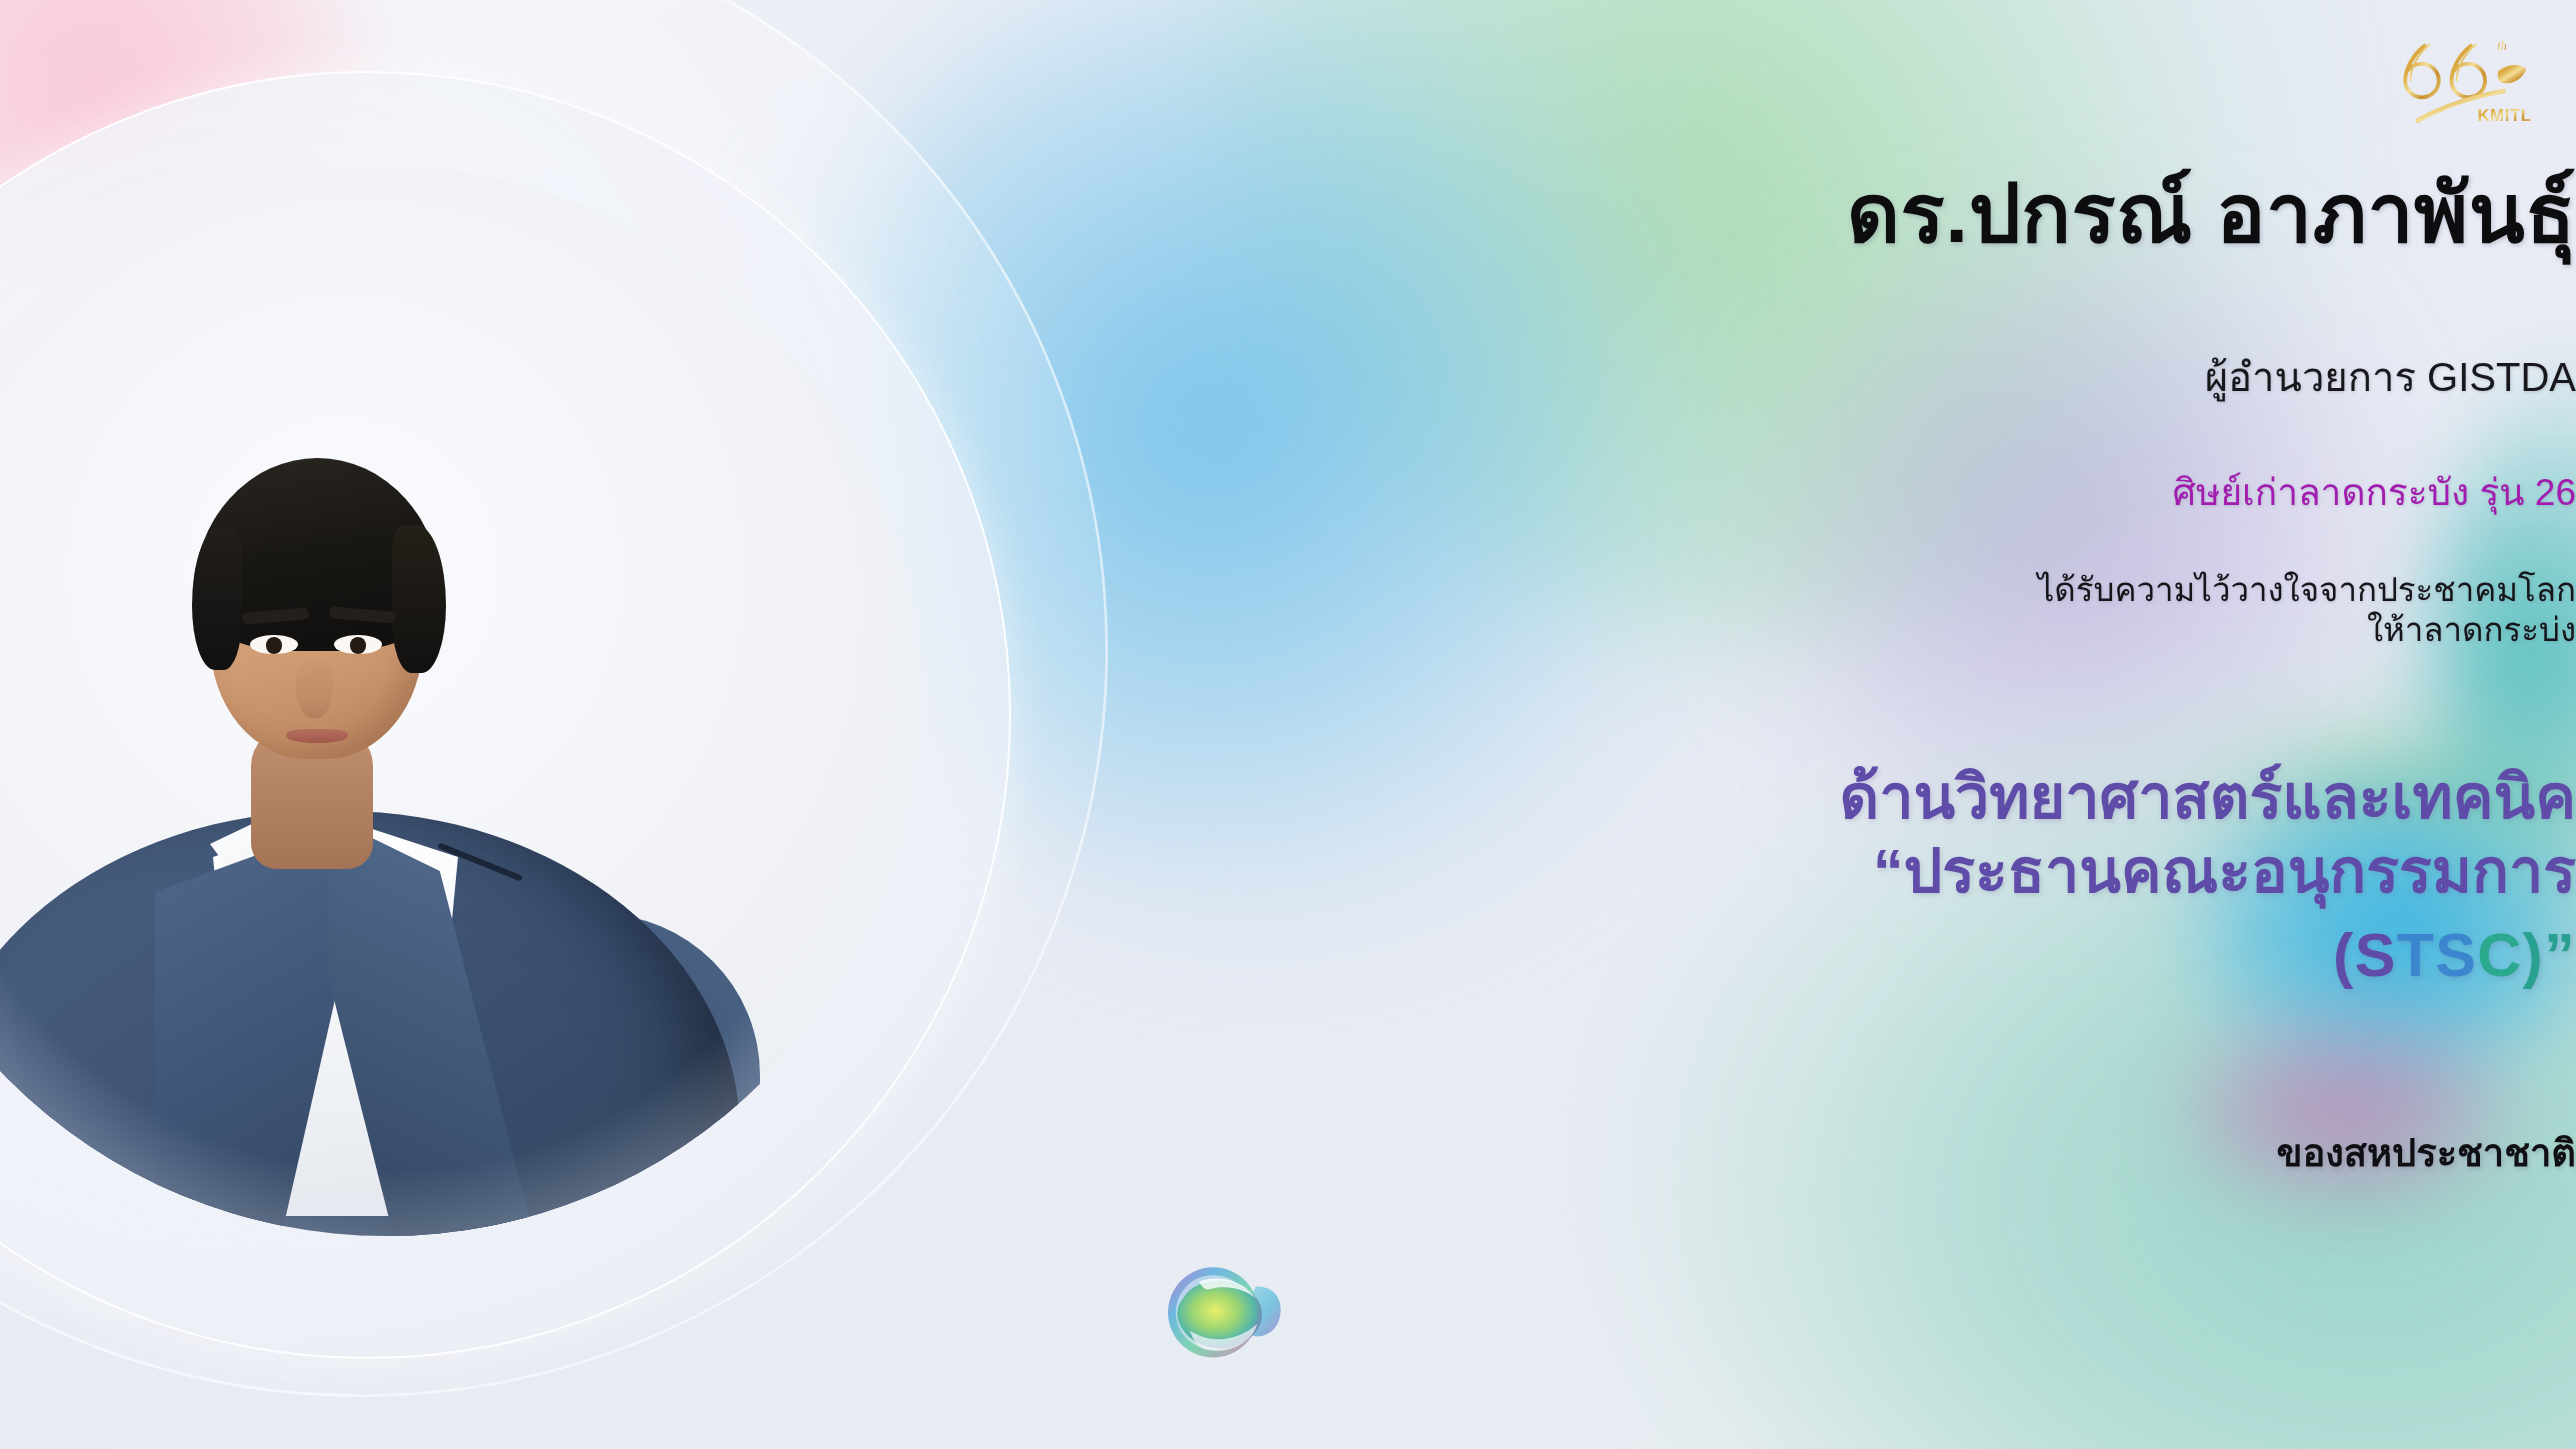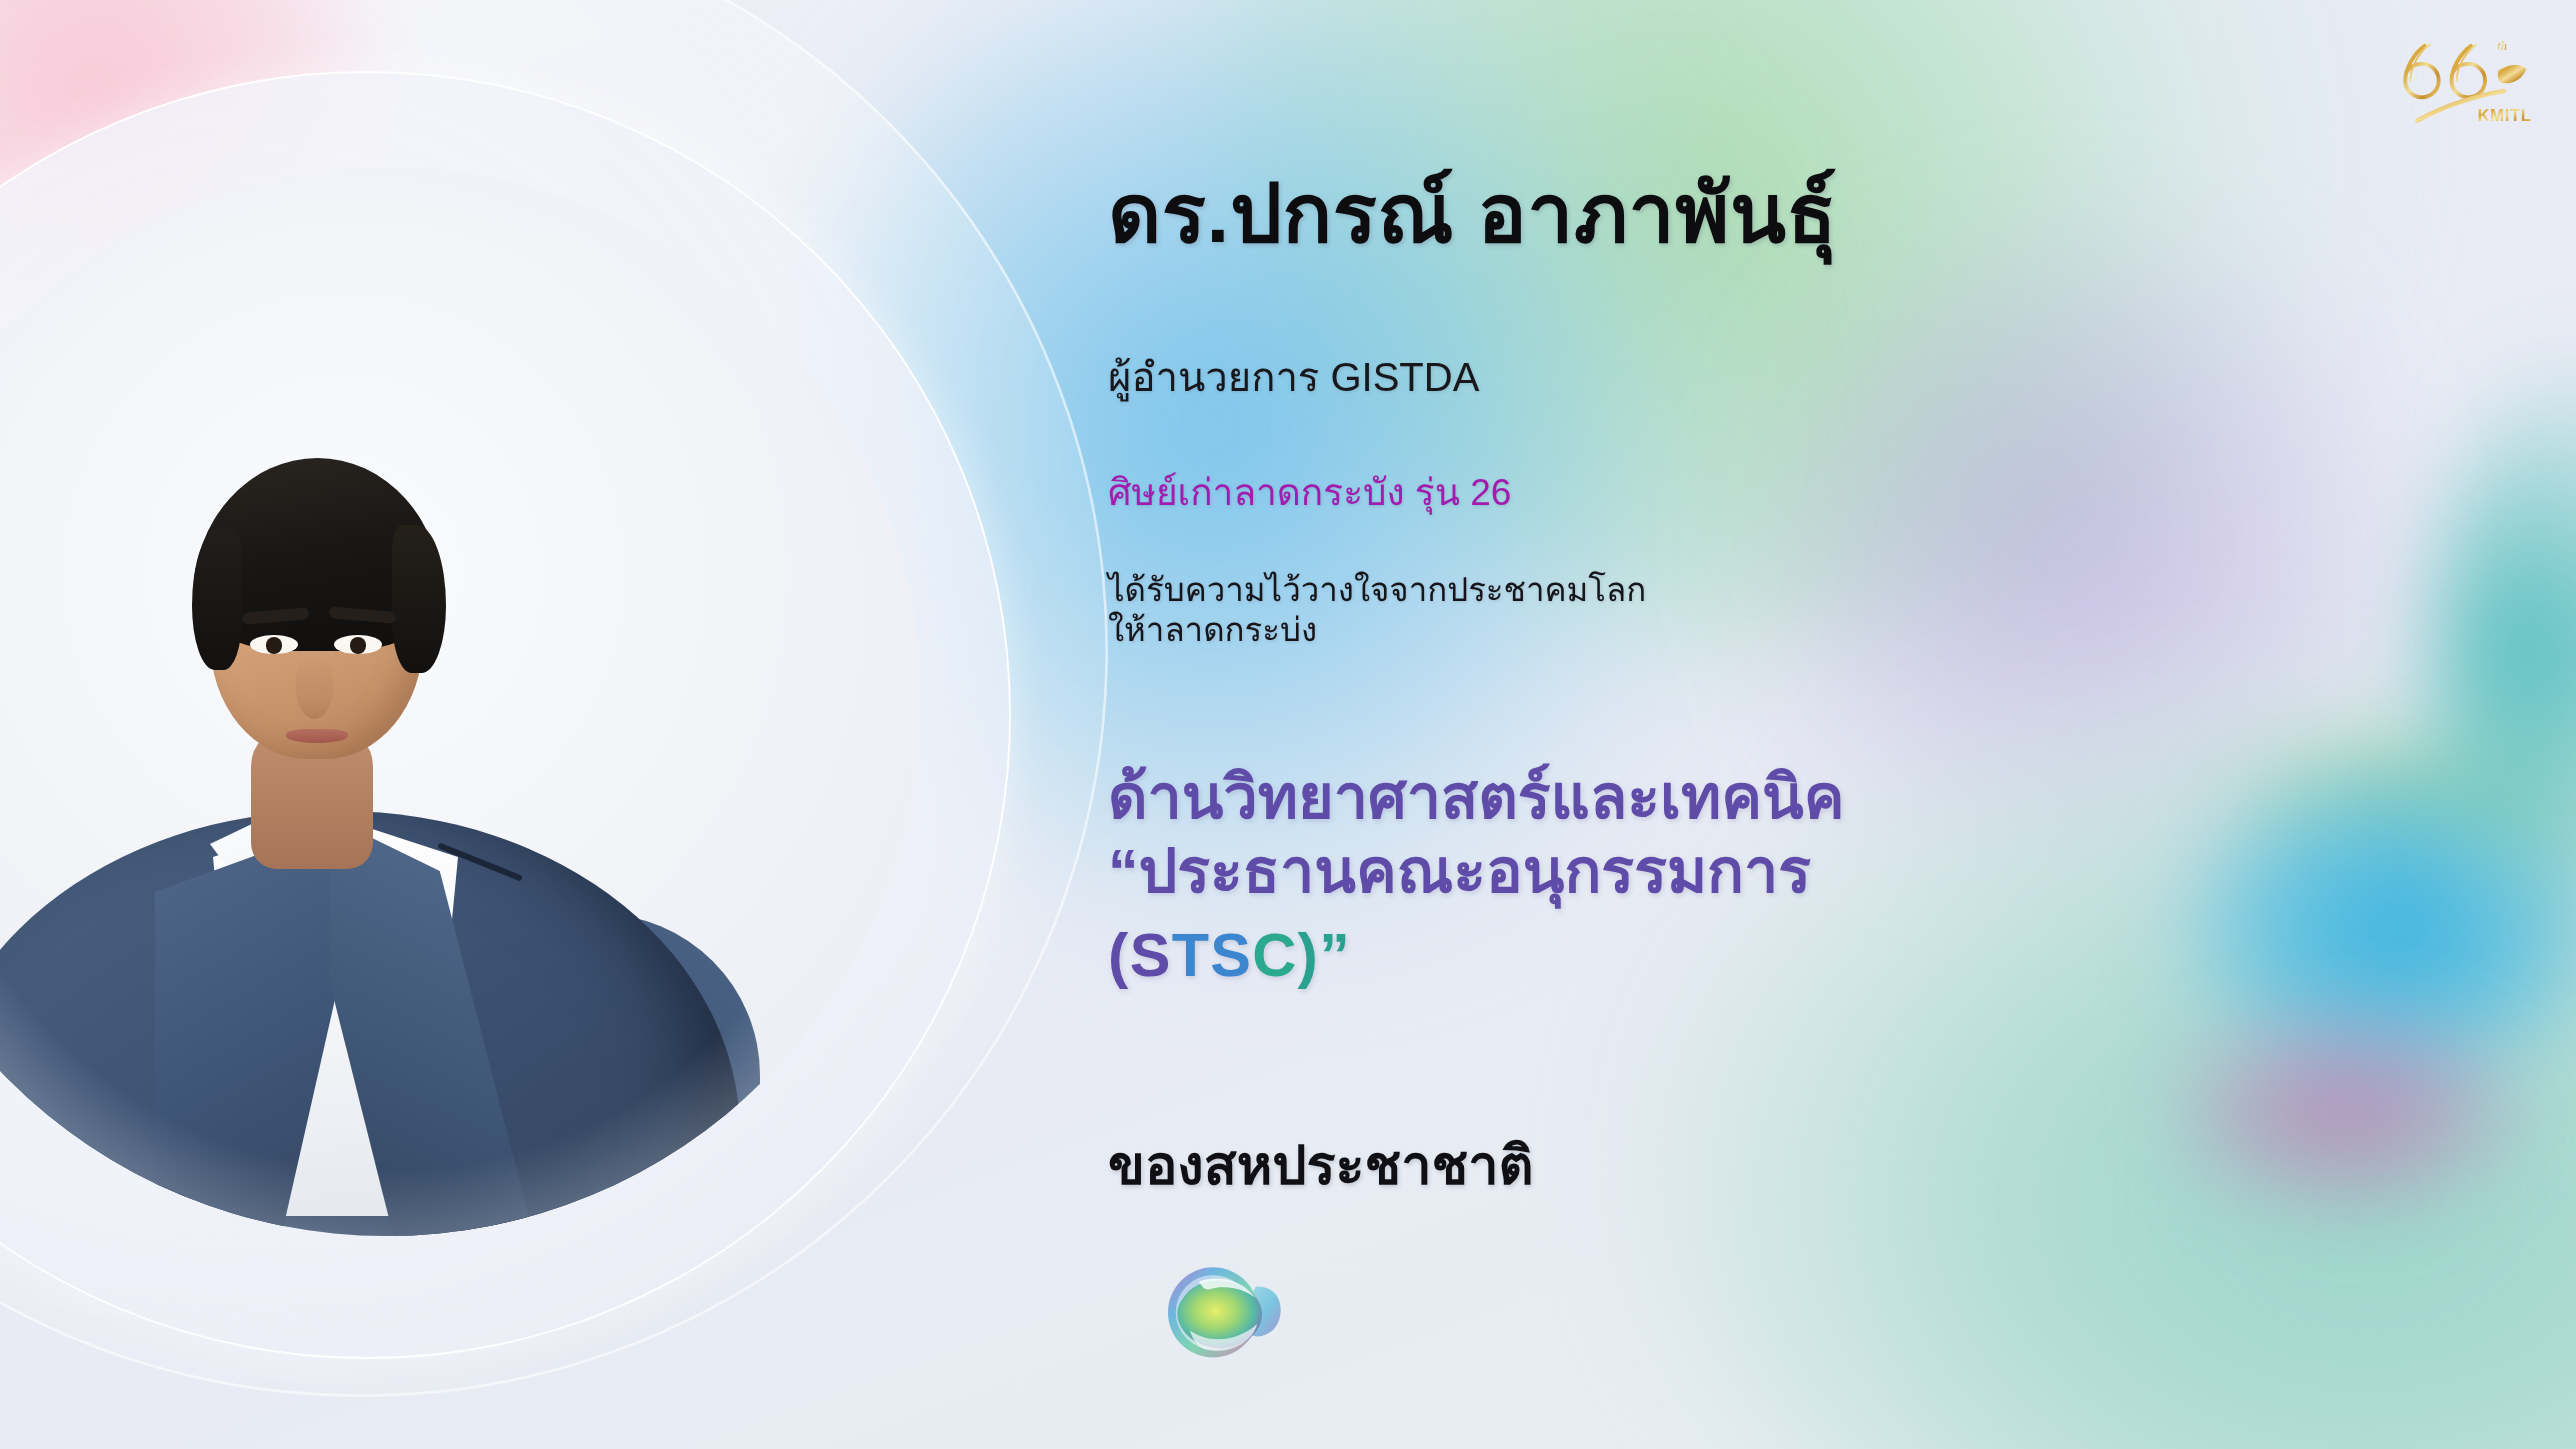--- a/index.html
+++ b/index.html
@@ -401,21 +401,21 @@
     background: radial-gradient(circle at 50% 50%, rgba(236,239,246,0) 62%, rgba(236,239,246,0.55) 86%, rgba(236,239,246,0.92) 100%);
   }
 
   
   .content {
     position: absolute;
     left: 1108px;
     top: 0;
     width: 1468px;
     height: 1040px;
-    text-align: left;
+    text-align: right;
   }
 
   .title {
     position: absolute;
     top: 173px;
     left: 0; right: 0;
     font-size: 82px;
     font-weight: 700;
     color: #0d0d10;
     letter-spacing: 0.6px;
@@ -477,21 +477,21 @@
   .ac-t      { color: #3b86ce; }
   .ac-s2     { color: #3b86ce; }
   .ac-c      { color: #2aa98f; }
   .ac-close  { color: #2aa190; }
   .ac-quote  { color: #2aa190; }
 
   .footer-line {
     position: absolute;
     top: 1122px;
     left: 0; right: 0;
-    font-size: 54px;
+    font-size: 38px;
     font-weight: 700;
     color: #101014;
     text-shadow: 1.3px 1.9px 4.5px rgba(90,95,115,0.26);
   }
 
   
   .kmitl-logo {
     position: absolute;
     right: 31px;
     top: 24px;

